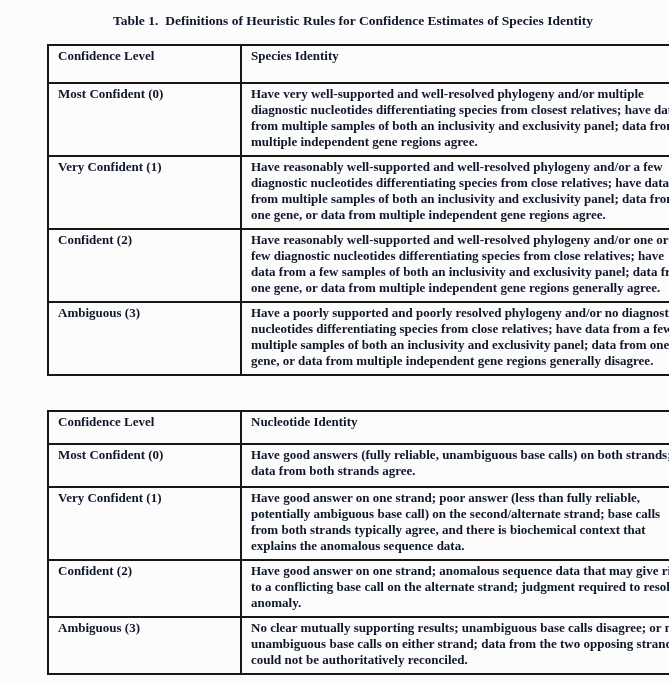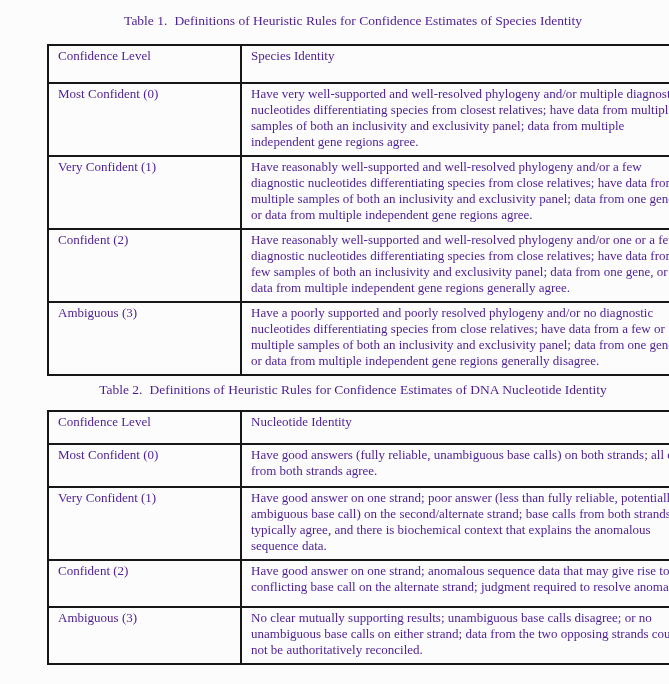--- a/index.html
+++ b/index.html
@@ -6,23 +6,24 @@
     margin: 0;
     padding: 0;
     background: #e9e9e9;
   }
   .page {
     position: relative;
     width: 669px;
     height: 684px;
     margin: 0 auto;
     background: #fcfcfc;
-    color: #4c1d95;
+    color: #0f172a;
     font-family: "Liberation Serif", "DejaVu Serif", serif;
     overflow: hidden;
+    font-weight: bold;
   }
   .table-title {
     position: absolute;
     left: 47px;
     width: 612px;
     text-align: center;
     font-size: 13.5px;
     line-height: 16px;
     white-space: nowrap;
   }
@@ -92,23 +93,20 @@
         <td class="col-level">Confident (2)</td>
         <td class="col-def">Have reasonably well-supported and well-resolved phylogeny and/or one or a few diagnostic nucleotides differentiating species from close relatives; have data from a few samples of both an inclusivity and exclusivity panel; data from one gene, or data from multiple independent gene regions generally agree.</td>
       </tr>
       <tr class="row-3">
         <td class="col-level">Ambiguous (3)</td>
         <td class="col-def">Have a poorly supported and poorly resolved phylogeny and/or no diagnostic nucleotides differentiating species from close relatives; have data from a few or multiple samples of both an inclusivity and exclusivity panel; data from one gene, or data from multiple independent gene regions generally disagree.</td>
       </tr>
     </tbody>
   </table>
 
-  <div class="table-title" id="title-2">
-    <span class="title-label">Table 2.</span><span>Definitions of Heuristic Rules for Confidence Estimates of DNA Nucleotide Identity</span>
-  </div>
 
   <table class="doc-table" id="table-2">
     <tbody>
       <tr class="header-row">
         <td class="col-level">Confidence Level</td>
         <td class="col-def">Nucleotide Identity</td>
       </tr>
       <tr class="row-0">
         <td class="col-level">Most Confident (0)</td>
         <td class="col-def">Have good answers (fully reliable, unambiguous base calls) on both strands; all data from both strands agree.</td>

